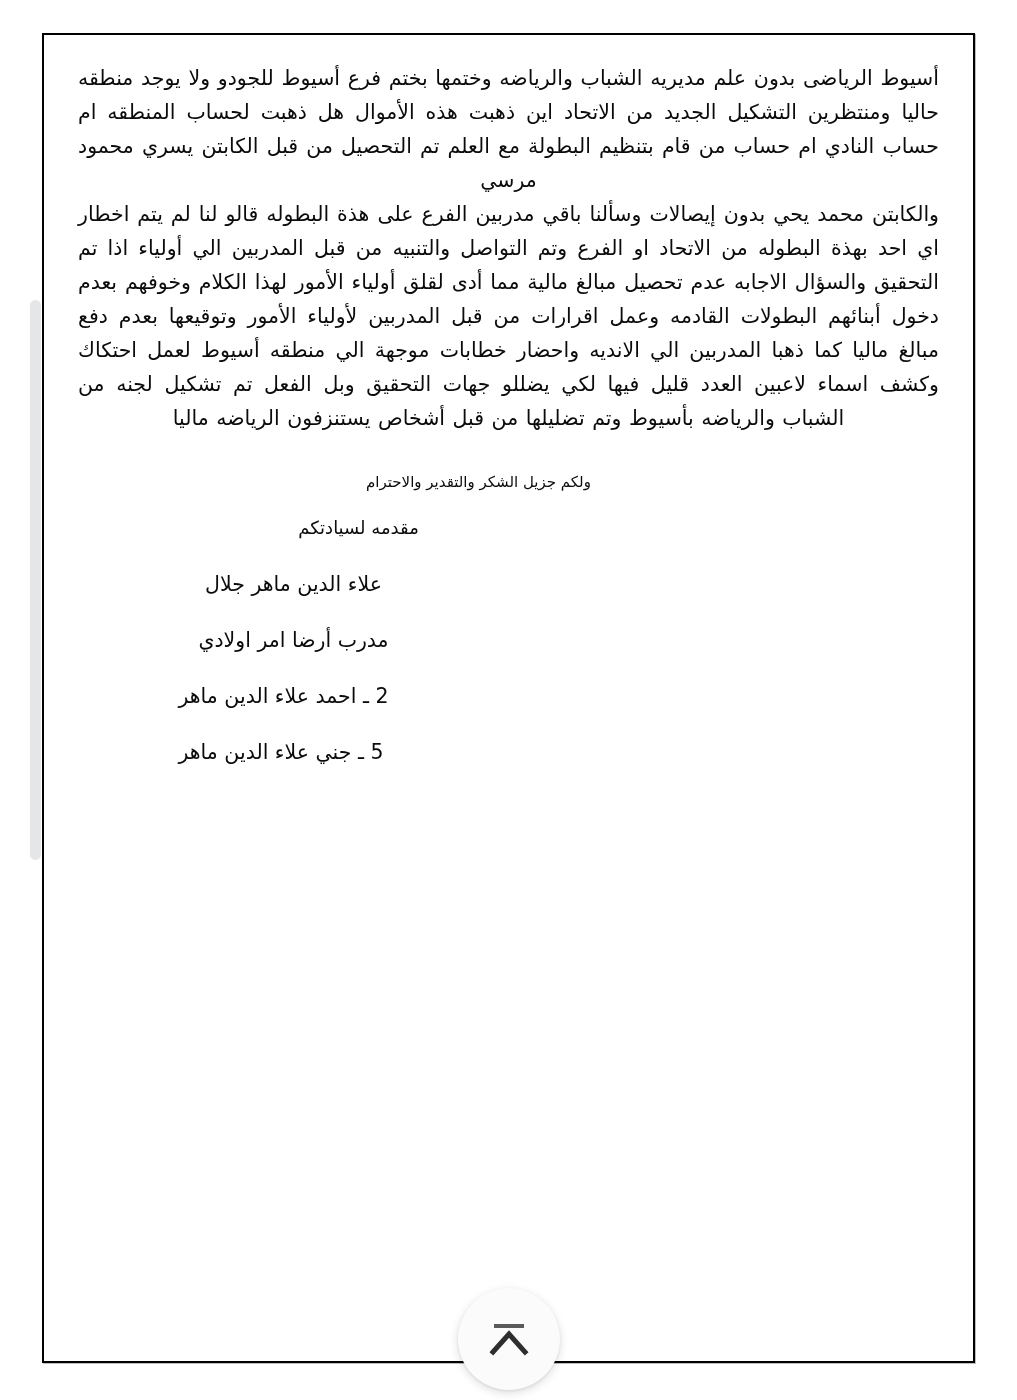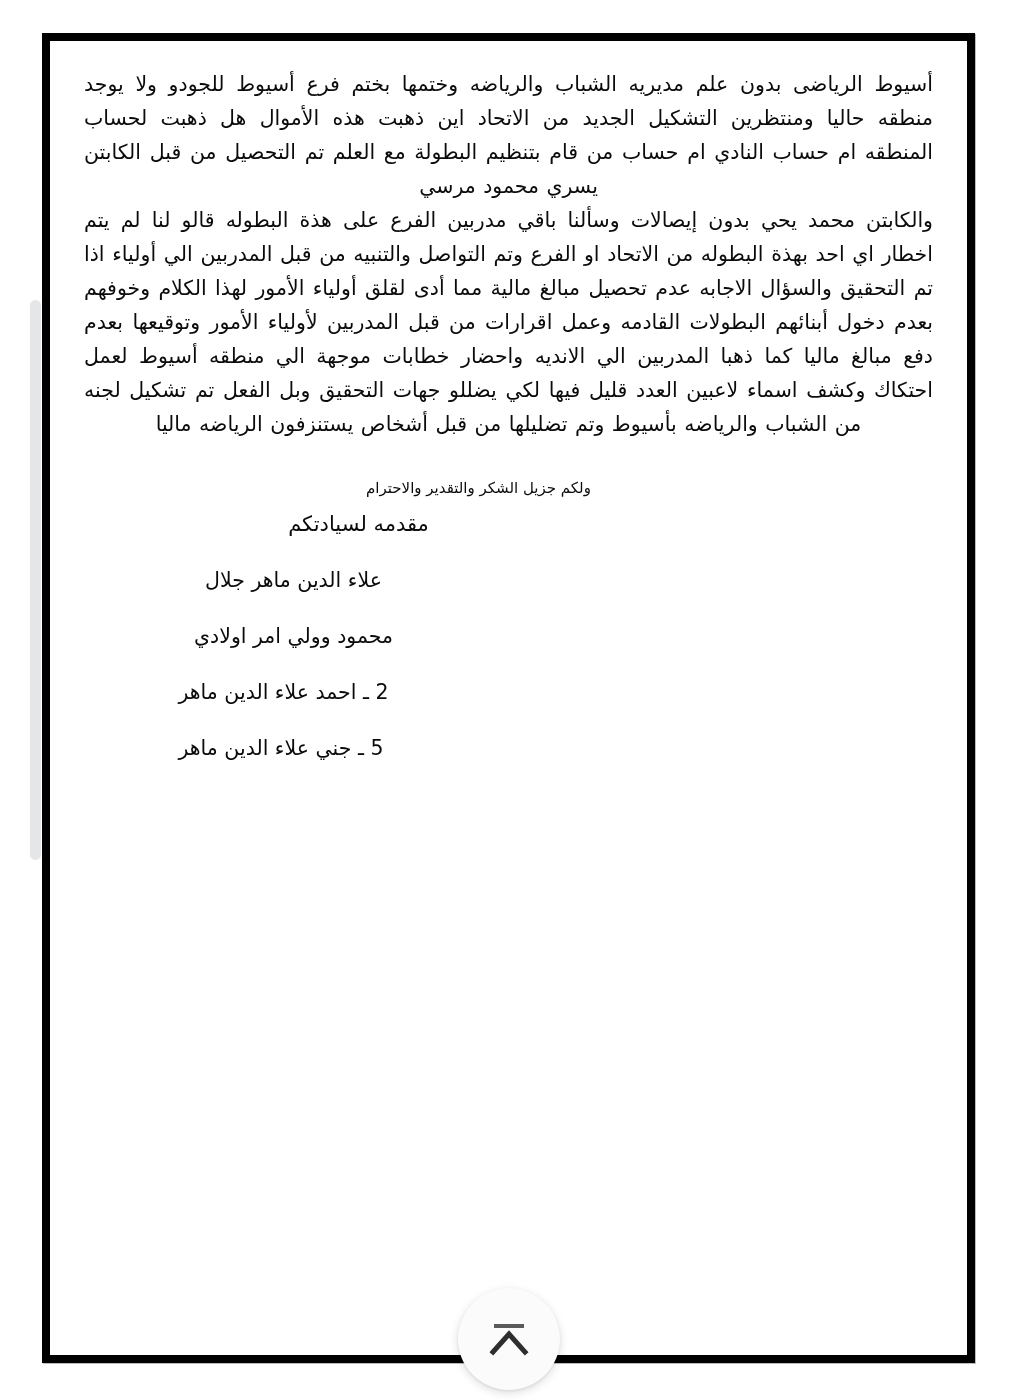--- a/index.html
+++ b/index.html
@@ -43,21 +43,21 @@
   }
 
   
   .page {
     position: absolute;
     left: 42px;
     top: 33px;
     width: 933px;
     height: 1330px;
     background: #ffffff;
-    border: 8px solid #000000;
+    border: 2px solid #000000;
     box-sizing: border-box;
     box-shadow: 1px 1px 0 0 #bdbdbd;
     overflow: hidden;
   }
 
   .page-inner {
     padding: 26px 34px 0 34px;
     box-sizing: border-box;
     height: 100%;
   }
@@ -83,23 +83,23 @@
 
   .thanks-line {
     font-size: 15px;
     line-height: 34px;
     margin: 30px 0 0 0;
     text-align: center;
     padding-right: 60px;
   }
 
   .submit-line {
-    font-size: 21px;
+    font-size: 18px;
     line-height: 34px;
-    margin: 2px 0 0 0;
+    margin: 12px 0 0 0;
     text-align: center;
     padding-right: 300px;
   }
 
   .sig-line {
     font-size: 20.5px;
     line-height: 34px;
     margin: 22px 0 0 0;
     text-align: center;
     padding-right: 430px;
@@ -139,21 +139,21 @@
   <div class="page">
     <div class="page-inner doc-text">
 
       <p class="para">أسيوط الرياضى بدون علم مديريه الشباب والرياضه وختمها بختم فرع أسيوط للجودو ولا يوجد منطقه حاليا ومنتظرين التشكيل الجديد من الاتحاد اين ذهبت هذه الأموال هل ذهبت لحساب المنطقه ام حساب النادي ام حساب من قام بتنظيم البطولة مع العلم تم التحصيل من قبل الكابتن يسري محمود مرسي</p>
       <p class="para">والكابتن محمد يحي بدون إيصالات  وسألنا باقي مدربين الفرع على هذة البطوله قالو لنا لم يتم اخطار اي احد بهذة البطوله من الاتحاد او الفرع وتم التواصل والتنبيه من قبل المدربين الي أولياء اذا تم التحقيق والسؤال الاجابه عدم تحصيل مبالغ مالية مما أدى لقلق أولياء الأمور لهذا الكلام وخوفهم بعدم دخول أبنائهم البطولات القادمه  وعمل اقرارات من قبل المدربين لأولياء الأمور وتوقيعها بعدم دفع مبالغ ماليا كما ذهبا المدربين الي الانديه واحضار خطابات موجهة الي منطقه أسيوط لعمل احتكاك وكشف اسماء لاعبين العدد قليل فيها لكي يضللو جهات التحقيق وبل الفعل تم تشكيل لجنه من الشباب والرياضه بأسيوط وتم تضليلها من قبل أشخاص يستنزفون الرياضه ماليا</p>
 
       <p class="thanks-line">ولكم جزيل الشكر والتقدير والاحترام</p>
       <p class="submit-line">مقدمه لسيادتكم</p>
 
       <p class="sig-line">علاء الدين ماهر جلال</p>
-      <p class="sig-line tight">محمود وولي امر اولادي</p>
+      <p class="sig-line tight">مدرب أرضا امر اولادي</p>
       <p class="sig-line tight n1">2 ـ احمد علاء الدين ماهر</p>
       <p class="sig-line tight n2">5 ـ جني علاء الدين ماهر</p>
 
     </div>
   </div>
 
   <button class="fab" aria-label="scroll to top">
     <span>
       <svg width="44" height="34" viewBox="0 0 44 34" fill="none" xmlns="http://www.w3.org/2000/svg">
         <rect x="7" y="2" width="30" height="4" fill="#5a5a5a"></rect>

